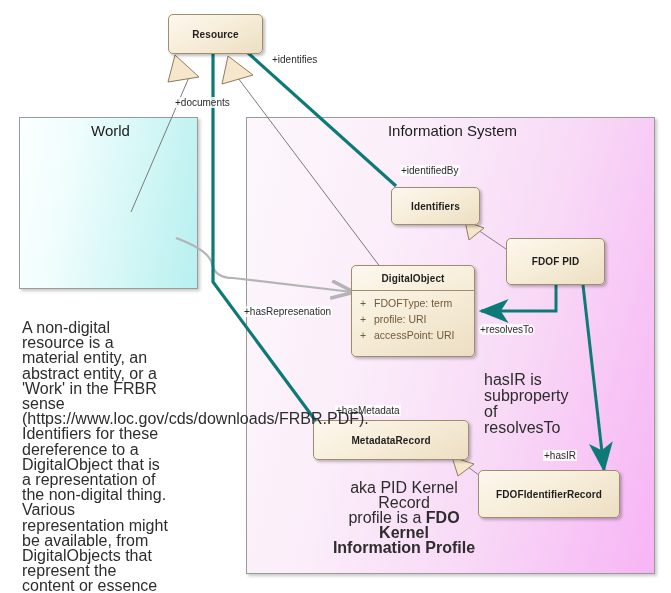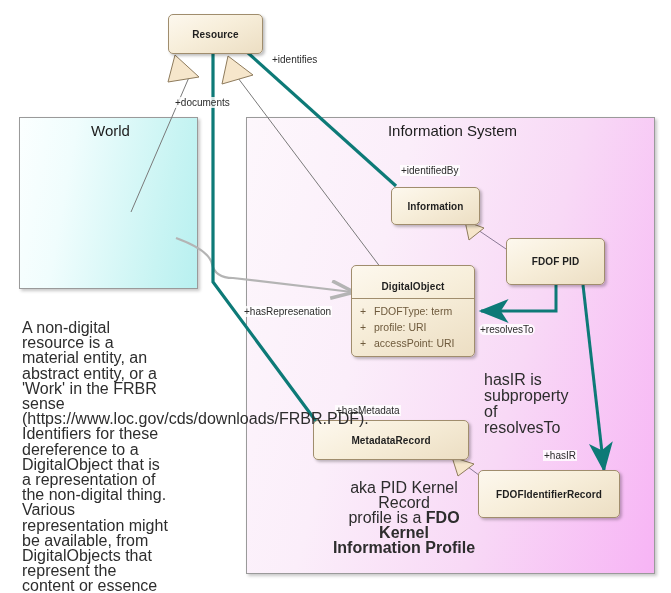--- a/index.html
+++ b/index.html
@@ -186,29 +186,29 @@
       <path d="M583,285 L604,470" fill="none" stroke="#0d7a77" stroke-width="3" marker-end="url(#teal-arrow)"></path>
     </g>
   </svg>
 
   <div class="cls simple" id="cls-resource" style="left:168px; top:14px; width:95px; height:40px;">
     <div class="cls-name">Resource</div>
   </div>
 
 
   <div class="cls simple" id="cls-identifier" style="left:391px; top:187px; width:89px; height:38px;">
-    <div class="cls-name">Information</div>
+    <div class="cls-name">Identifiers</div>
   </div>
 
   <div class="cls simple" id="cls-fdofpid" style="left:506px; top:238px; width:99px; height:47px;">
     <div class="cls-name">FDOF PID</div>
   </div>
 
   <div class="cls" id="cls-digobj" style="left:351px; top:265px; width:124px; height:92px;">
-    <div class="cls-name" style="padding:15px 0 6px 0;text-align:center;">DigitalObject</div>
+    <div class="cls-name" style="padding:7px 0 6px 0;text-align:center;">DigitalObject</div>
     <div class="cls-divider"></div>
     <div class="attr-list">
       <div class="attr">
         <span class="vis">+</span>
         <span class="sig">FDOFType: term</span>
       </div>
       <div class="attr">
         <span class="vis">+</span>
         <span class="sig">profile: URI</span>
       </div>

